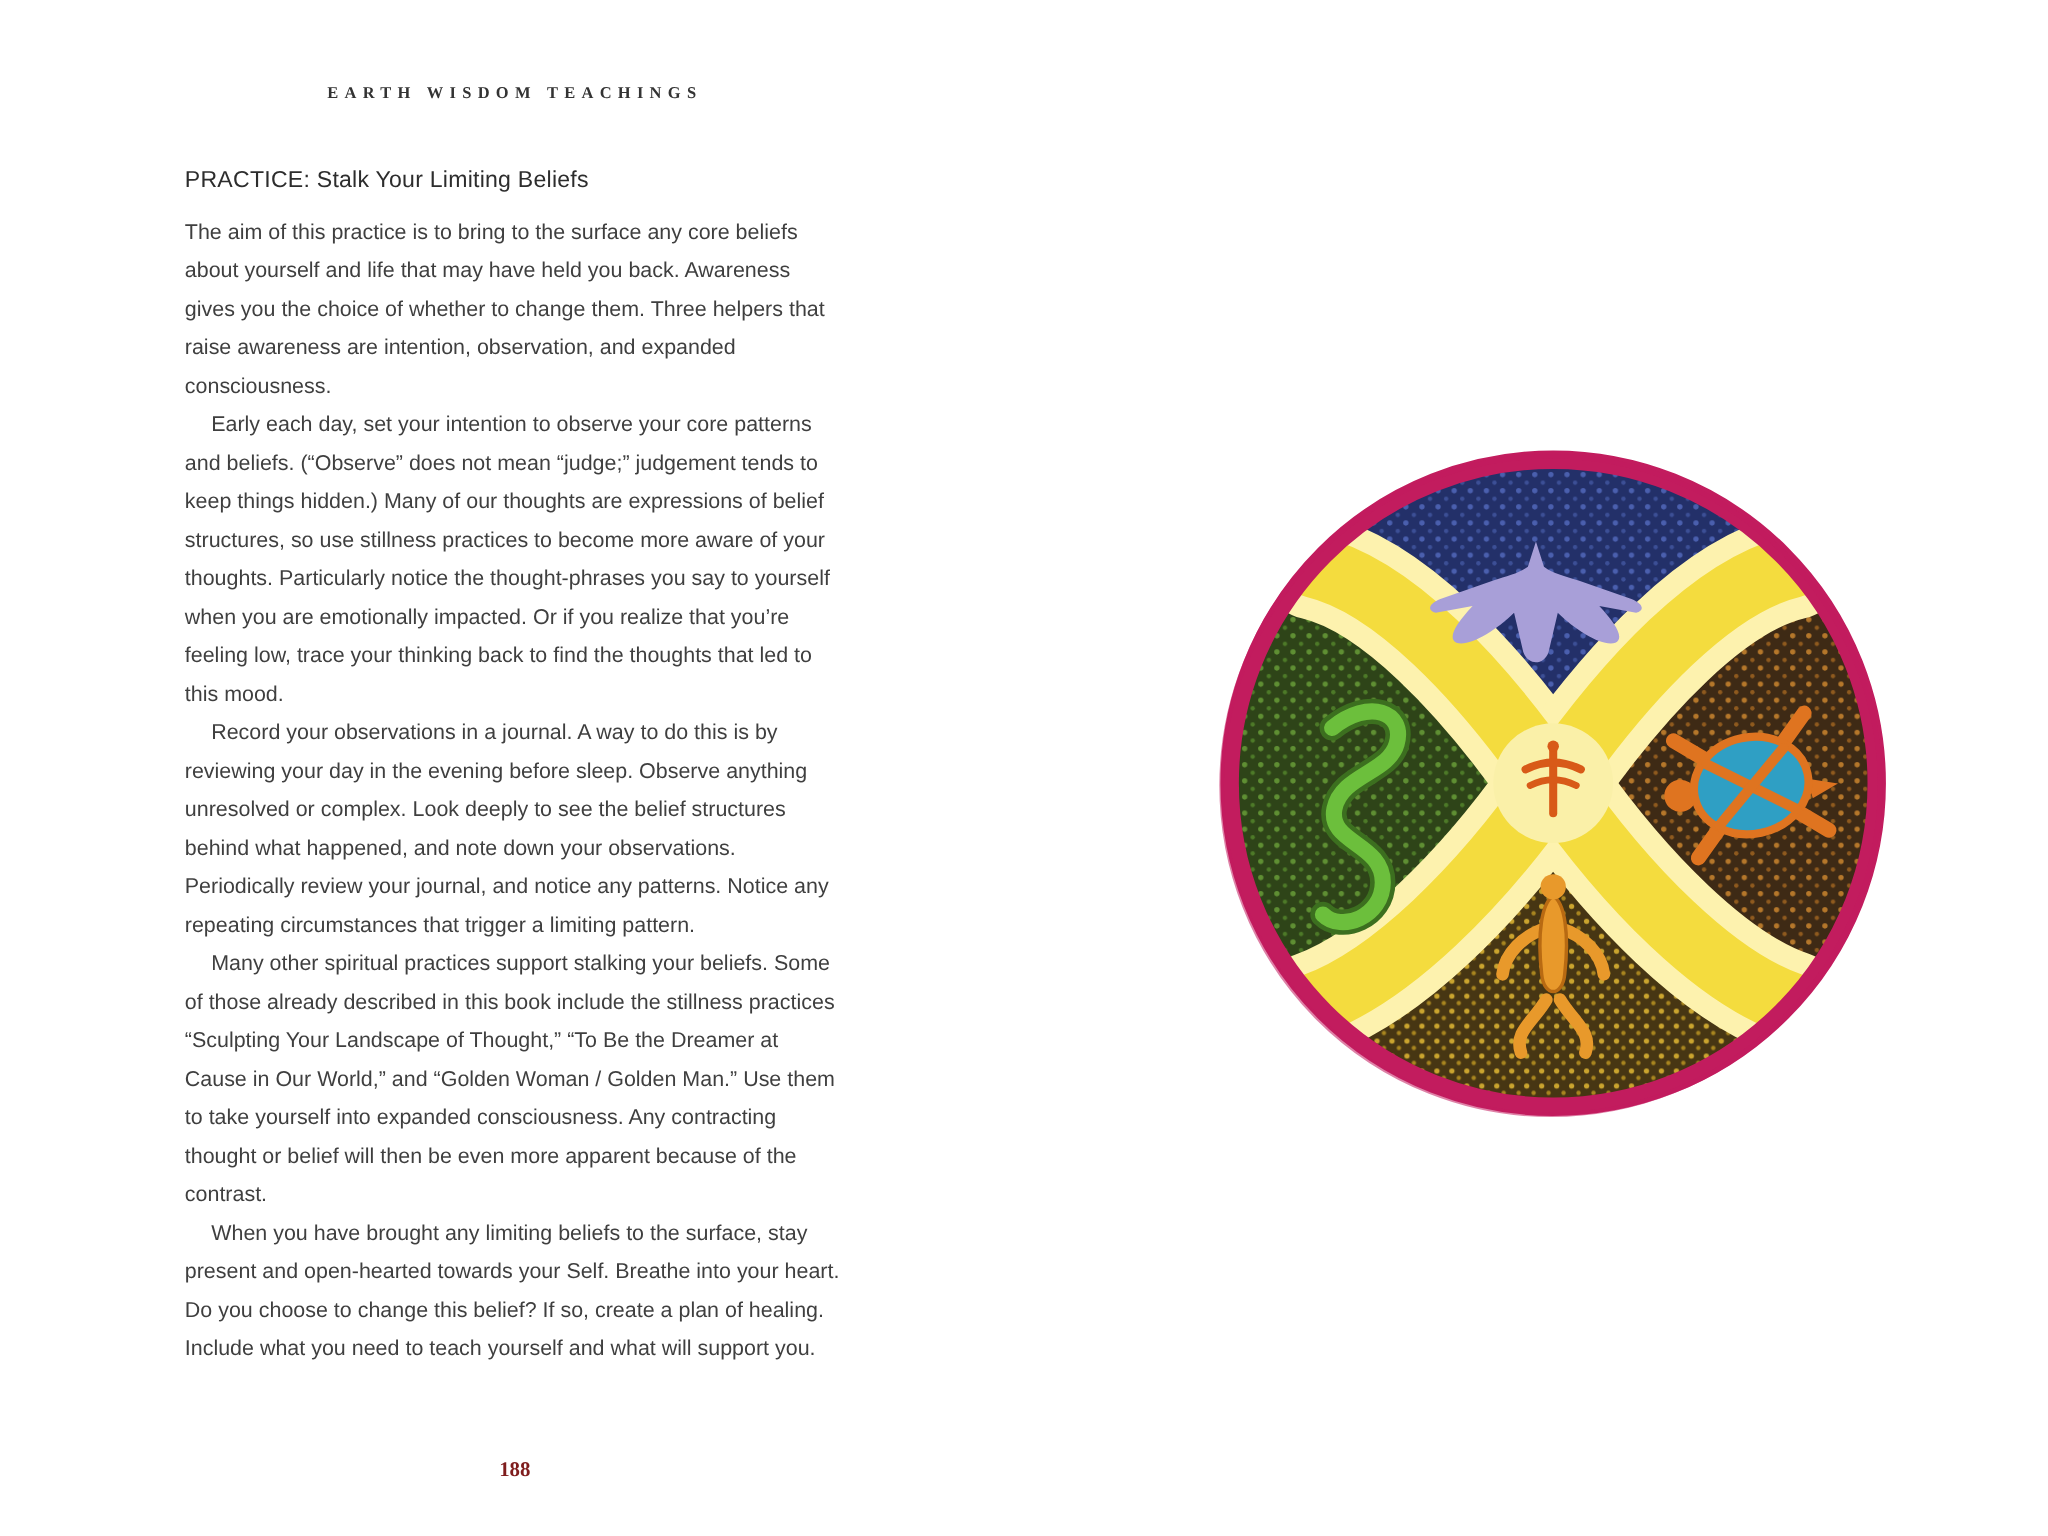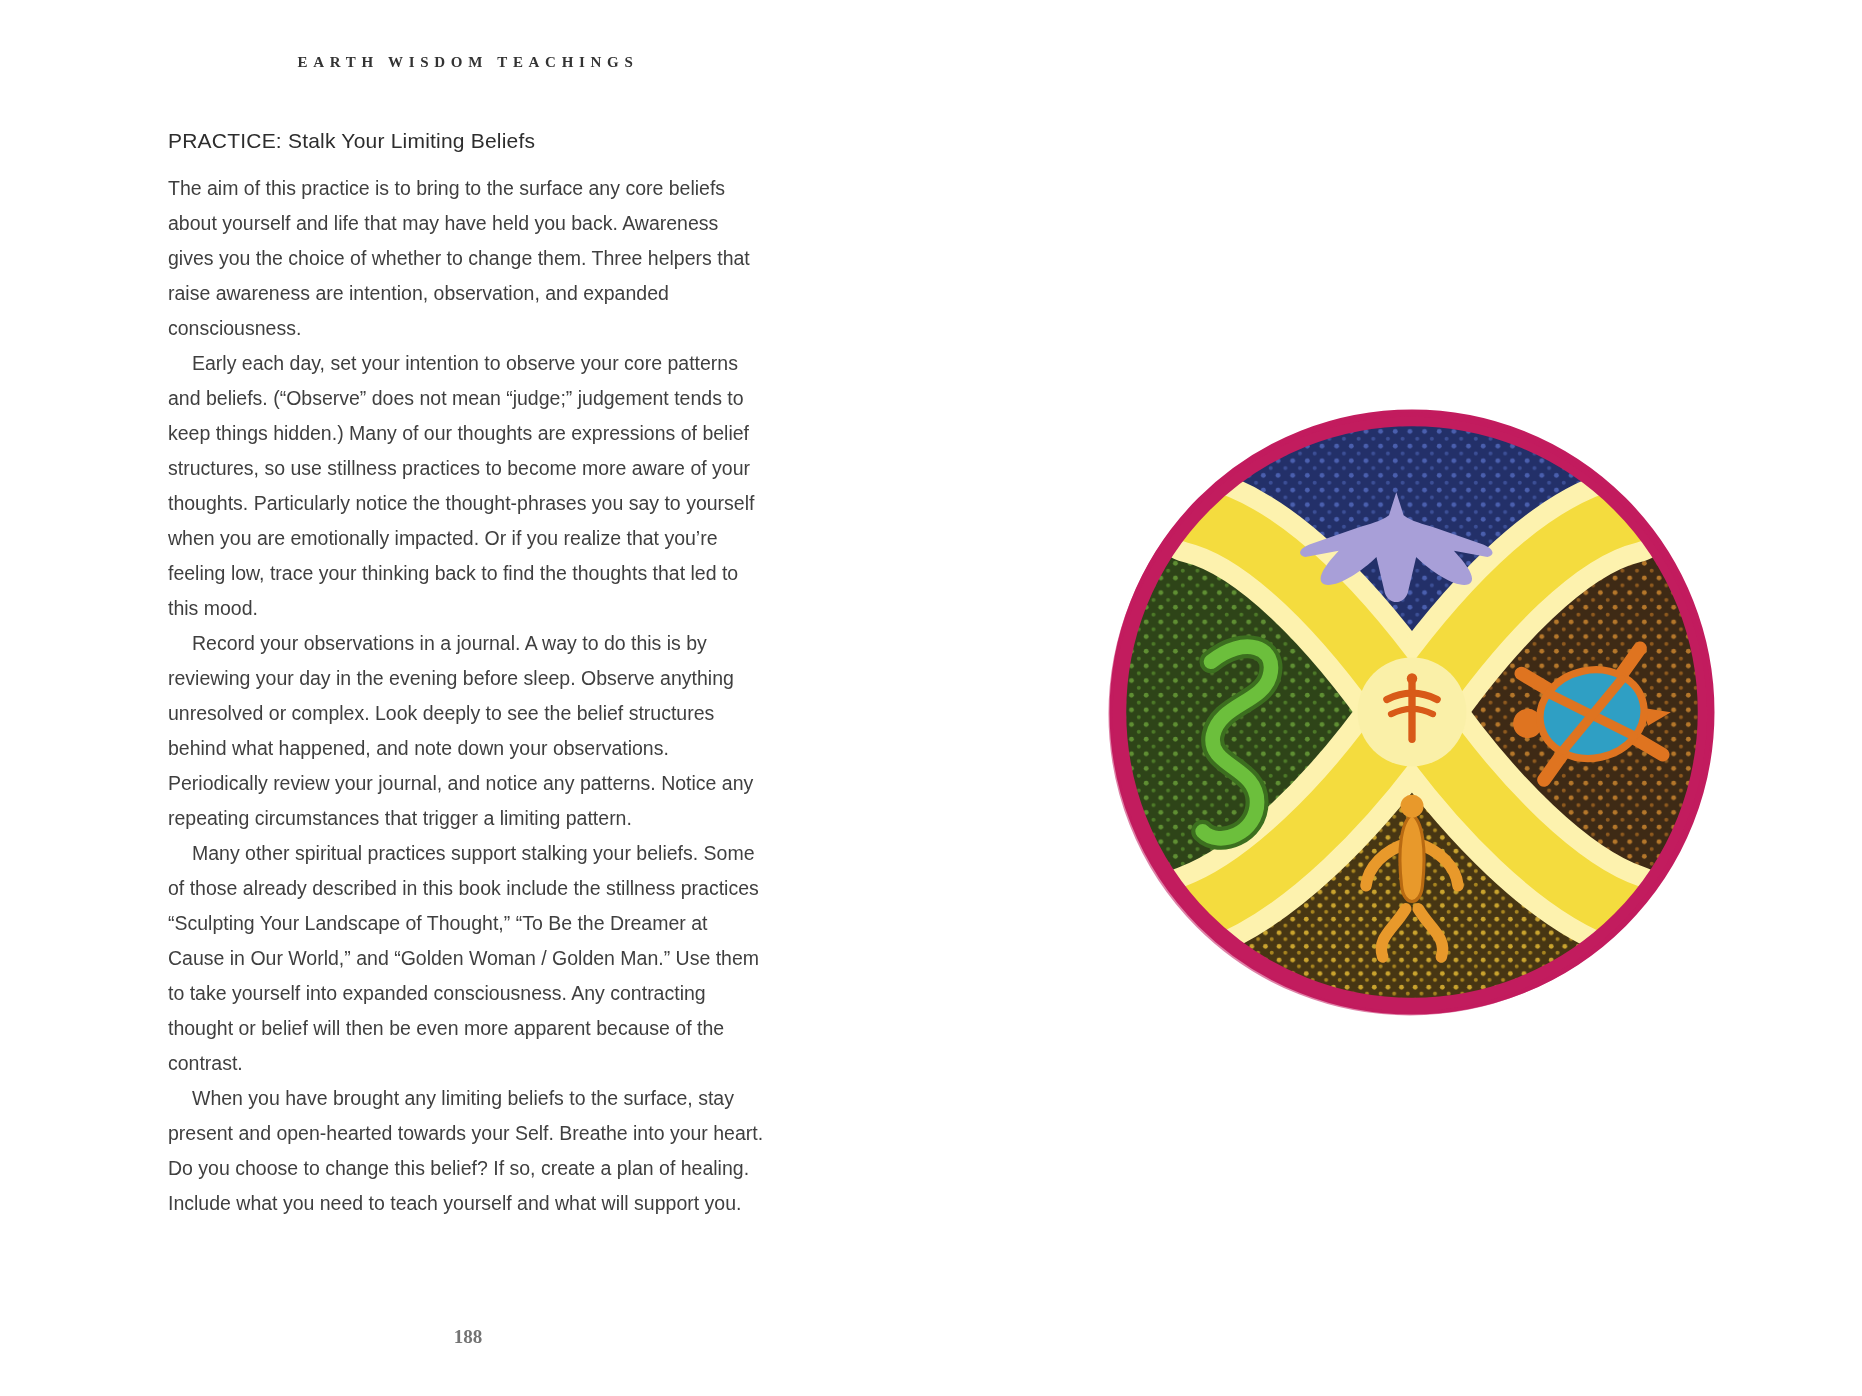--- a/index.html
+++ b/index.html
@@ -16,20 +16,21 @@
     width:600px;
   }
   .running-head {
     text-align:center;
     font-family:"Liberation Serif","DejaVu Serif",serif;
     font-size:15px;
     font-weight:600;
     letter-spacing:0.38em;
     color:#333333;
     text-transform:uppercase;
+    margin-top:23px;
   }
   .practice-title {
     margin-top:58px;
     font-size:21px;
     font-weight:400;
     color:#2d2d2d;
     letter-spacing:0.01em;
   }
   .body-text {
     margin-top:18px;
@@ -40,21 +41,21 @@
   .body-text p { margin:0; }
   .body-text p.indent { text-indent:24px; }
   .page-number {
     position:absolute;
     left:168px; top:1326px;
     width:600px;
     text-align:center;
     font-family:"Liberation Serif","DejaVu Serif",serif;
     font-weight:700;
     font-size:19px;
-    color:#737373;
+    color:#7f1d1d;
   }
   .illustration-wrap {
     position:absolute;
     left:1098px; top:398px;
     width:628px; height:628px;
   }
   .illustration-wrap svg { display:block; width:100%; height:100%; }
 </style>
 </head>
 <body>

